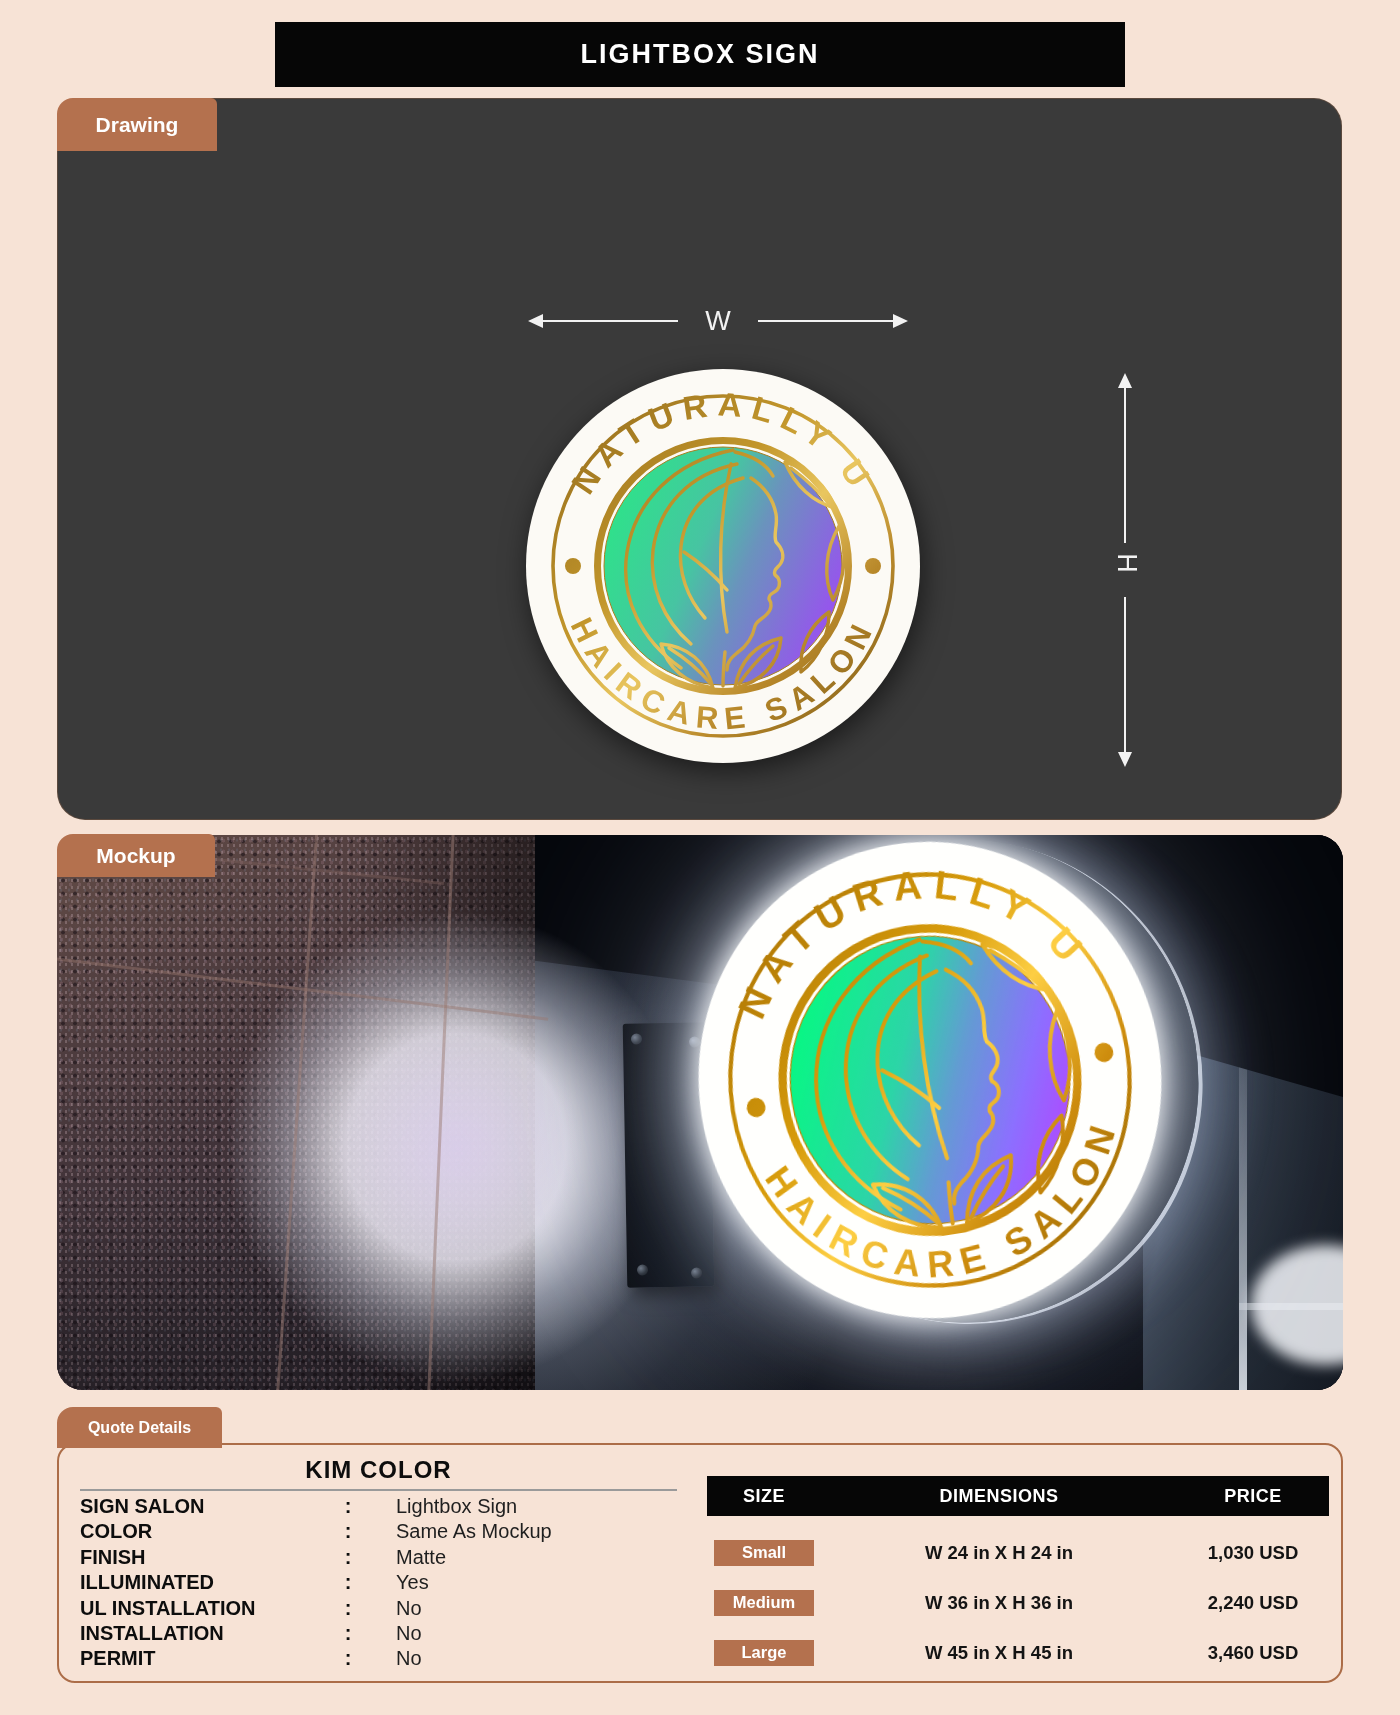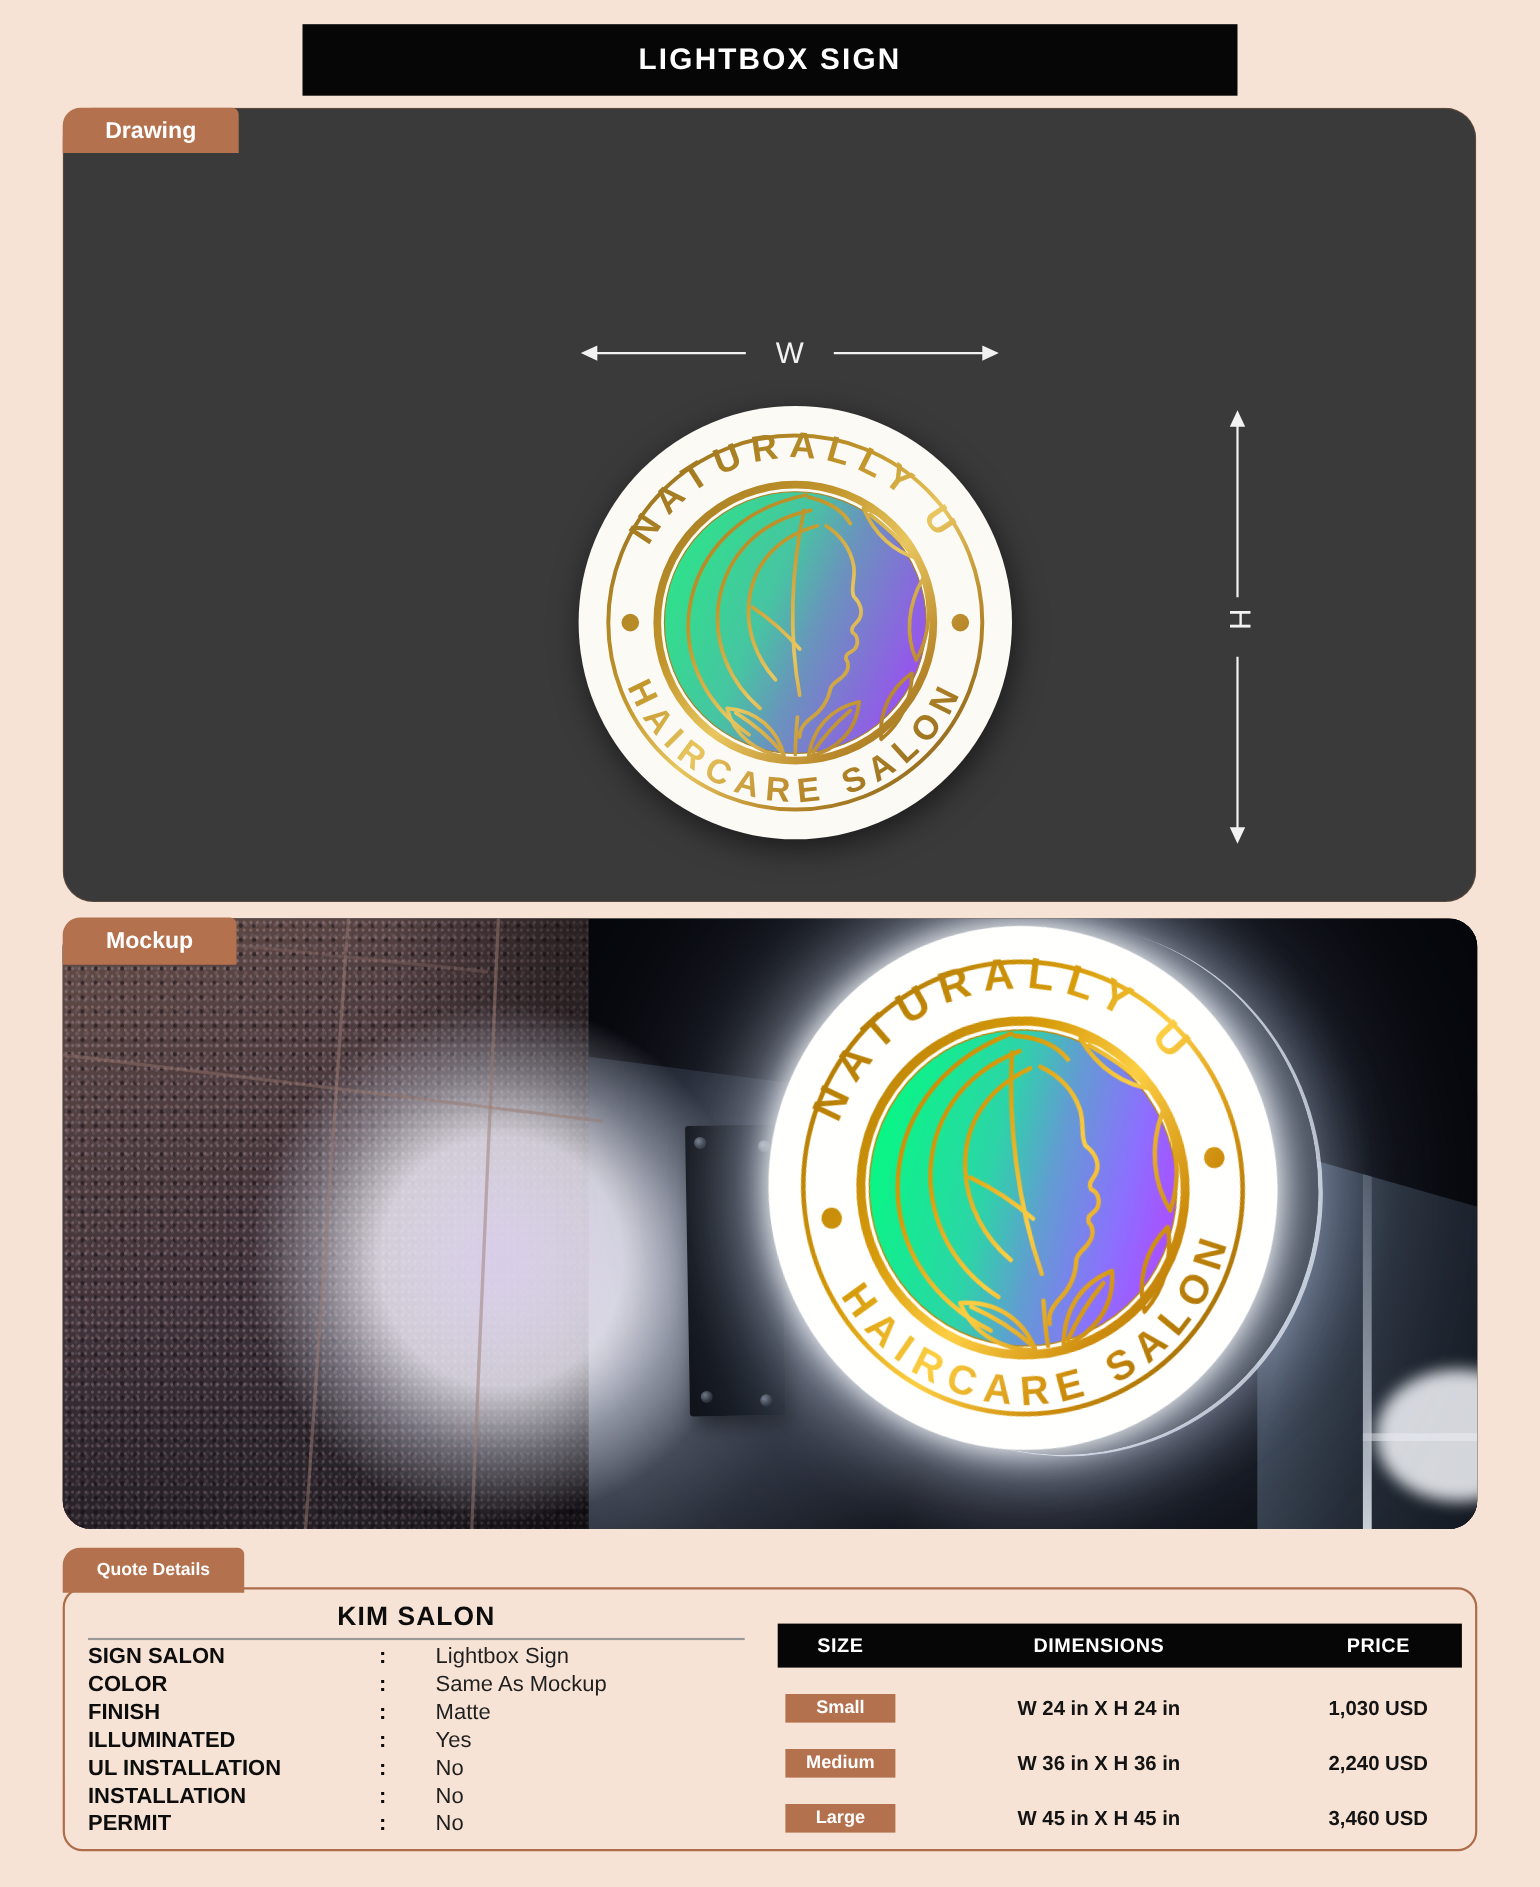--- a/index.html
+++ b/index.html
@@ -10,21 +10,21 @@
   .title-bar{position:absolute;left:275px;top:22px;width:850px;height:65px;background:#060606;
     color:#fff;font-weight:700;font-size:27px;letter-spacing:2px;text-align:center;line-height:65px;}
 
   
   .tab{position:absolute;background:#b4714e;color:#fff;font-weight:700;font-size:21px;
     display:flex;align-items:center;justify-content:center;border-radius:16px 6px 0 0;z-index:9;}
 
   
   .drawing-panel{position:absolute;left:57px;top:98px;width:1285px;height:722px;background:#3a3a3a;
     border-radius:28px;border:1px solid rgba(190,120,70,.25);box-sizing:border-box;}
-  .tab-drawing{left:57px;top:98px;width:160px;height:41px;}
+  .tab-drawing{left:57px;top:98px;width:160px;height:53px;}
   .logo-drawing{position:absolute;left:465px;top:267px;width:400px;height:400px;
     filter:drop-shadow(3px 8px 14px rgba(0,0,0,.55));}
   .dim-w{position:absolute;left:468px;top:206px;width:384px;height:32px;}
   .dim-h{position:absolute;left:1049px;top:272px;width:36px;height:398px;}
   .dim-label{fill:#f2f2f2;font-size:27px;font-weight:400;font-family:"Liberation Sans",sans-serif;}
   .dim-line{stroke:#f2f2f2;stroke-width:2;}
   .dim-tip{fill:#f2f2f2;}
 
   
   .tab-mockup{left:57px;top:834px;width:158px;height:43px;}
@@ -217,21 +217,21 @@
       <svg viewBox="0 0 400 400">
         <use href="#logo-badge"></use>
       </svg>
     </div>
   </div>
 
   <div class="tab tab-quote">
     <span>Quote Details</span>
   </div>
   <div class="quote-box"></div>
-  <div class="customer">KIM SALON</div>
+  <div class="customer">KIM COLOR</div>
   <div class="customer-rule"></div>
 
   <div class="kv">
     <div class="k">SIGN SALON</div>
     <div class="c">:</div>
     <div class="v">Lightbox Sign</div>
     <div class="k">COLOR</div>
     <div class="c">:</div>
     <div class="v">Same As Mockup</div>
     <div class="k">FINISH</div>

